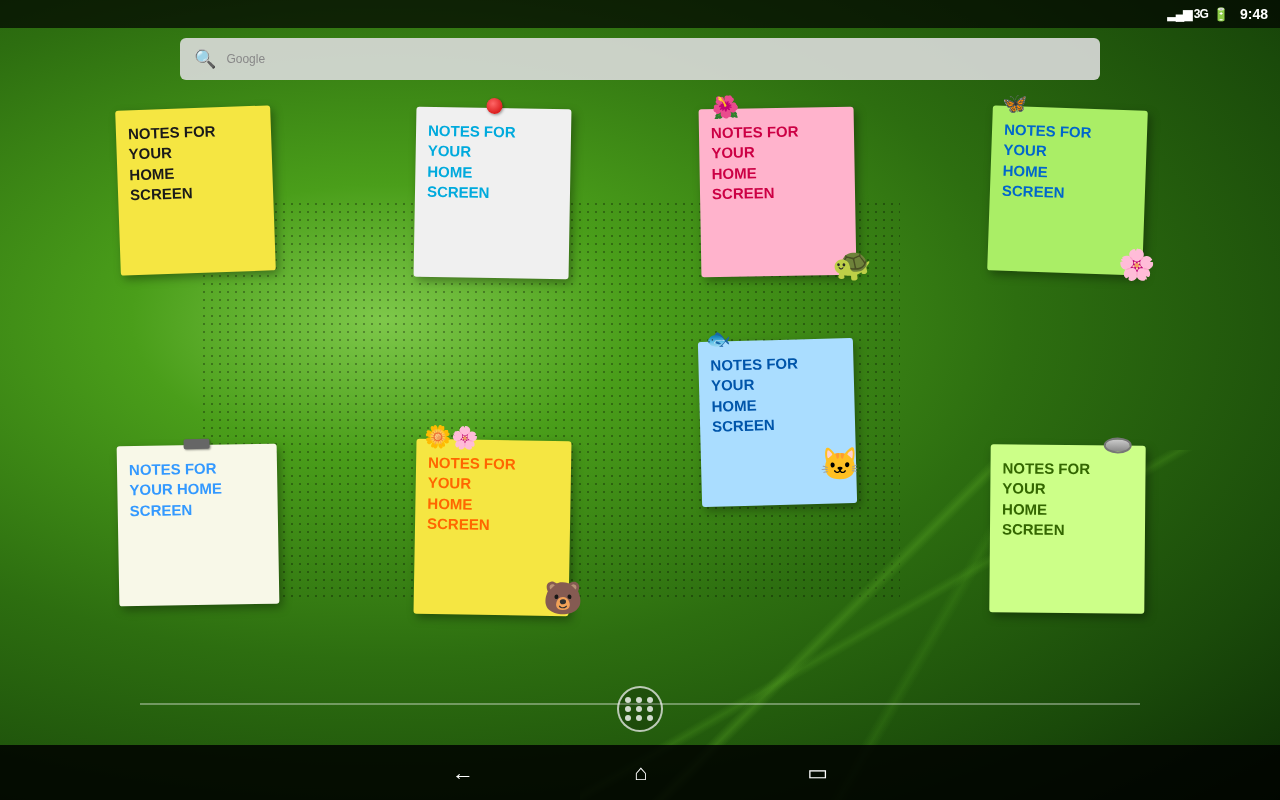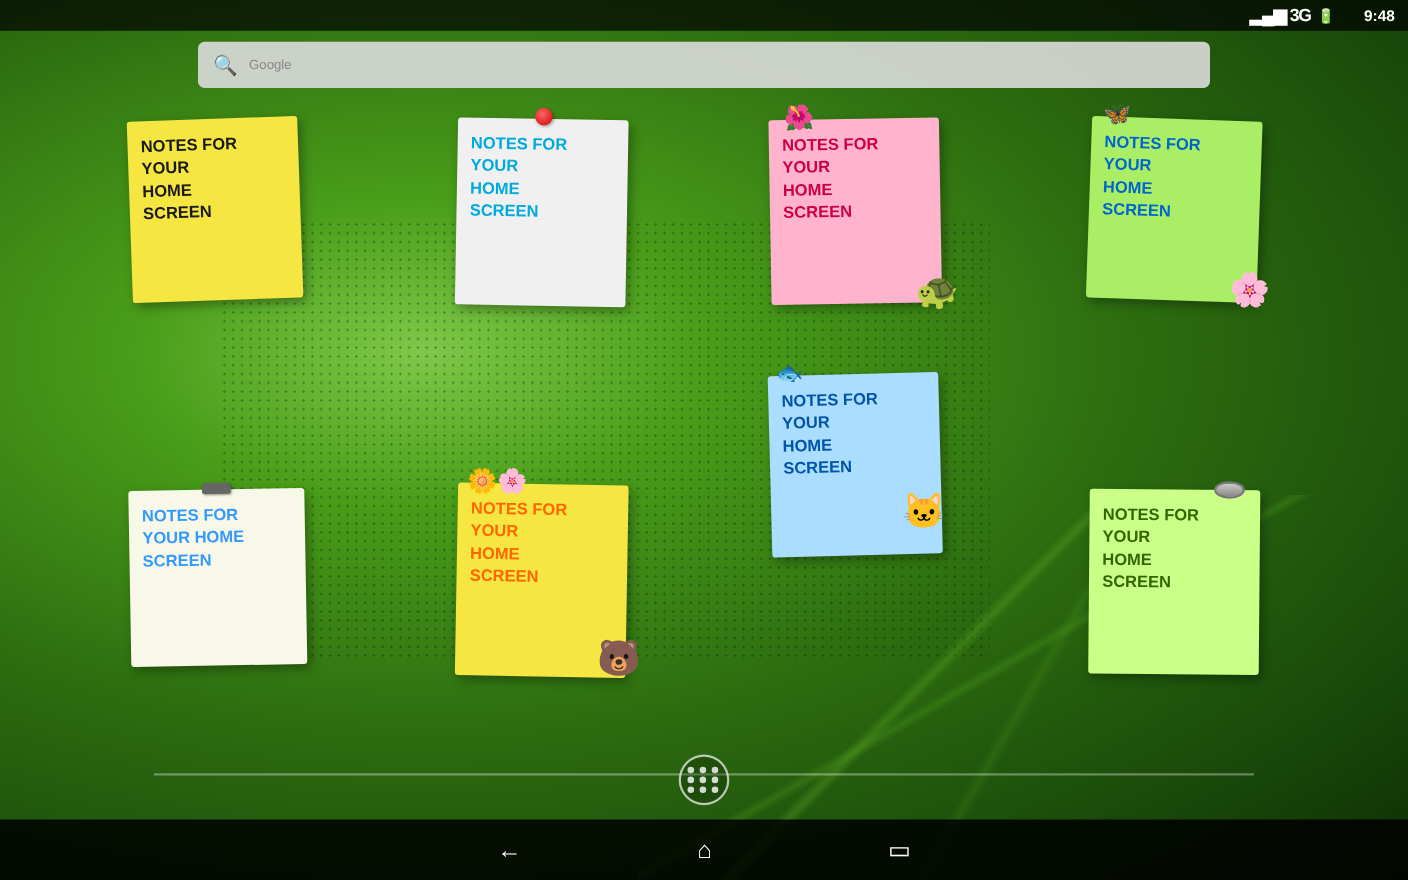--- a/index.html
+++ b/index.html
@@ -189,23 +189,23 @@
   </style>
 </head>
 <body>
 
 <div class="background"></div>
 <div class="dot-overlay"></div>
 <div class="leaf-overlay"></div>
 
 <div class="status-bar">
   <div class="status-icons">
-    <span style="font-size:16px; letter-spacing:-1px;">▂▄▆ 3G</span>
+    <span style="font-size:12px; letter-spacing:-1px;">▂▄▆ 3G</span>
     <span style="font-size:13px;">🔋</span>
-    <span style="font-size:14px; font-weight:bold; margin-left:20px;">9:48</span>
+    <span style="font-size:14px; font-weight:bold; margin-left:4px;">9:48</span>
   </div>
 </div>
 
 <div class="search-bar">
   <span class="search-icon">🔍</span>
   <span class="search-text">Google</span>
 </div>
 
 <div id="notes-container">
     <div class="sticky-note" style="top: 108px; left: 118px; width: 155px; min-height: 165px; background: rgb(245, 230, 66); transform: rotate(-2deg);">

